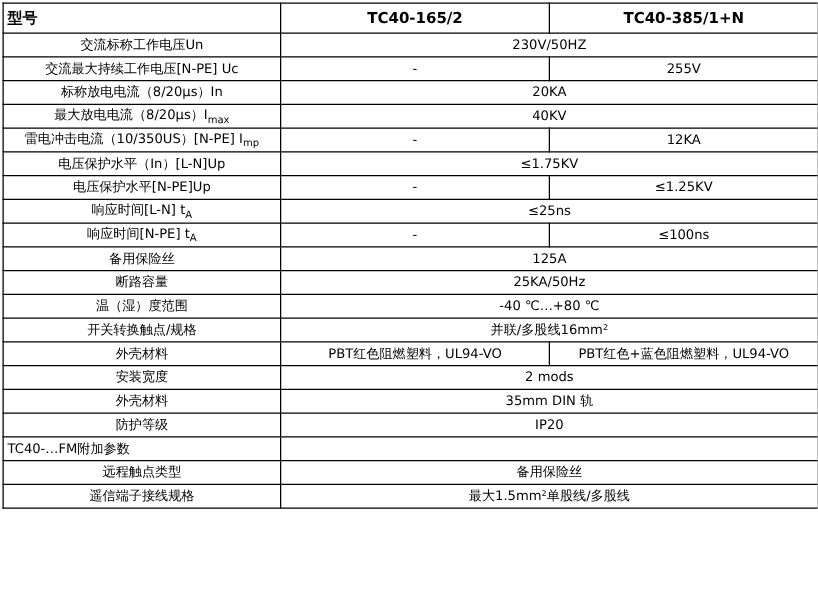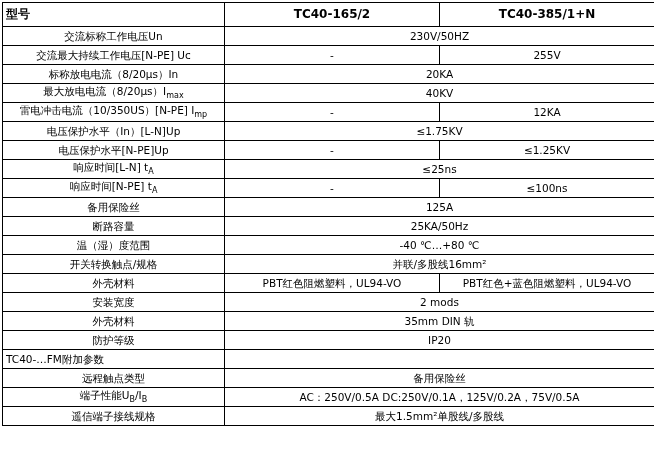--- a/index.html
+++ b/index.html
@@ -172,23 +172,19 @@
     <tr class="section-row">
       <td class="label-cell">TC40-…FM附加参数</td>
       <td class="val-cell" colspan="2"></td>
     </tr>
 
     <tr>
       <td class="label-cell">远程触点类型</td>
       <td class="val-cell" colspan="2">备用保险丝</td>
     </tr>
 
-    <tr>
-      <td class="label-cell">端子性能U<span class="sub">B</span>/I<span class="sub">B</span></td>
-      <td class="val-cell" colspan="2">AC：250V/0.5A  DC:250V/0.1A，125V/0.2A，75V/0.5A</td>
-    </tr>
 
     <tr>
       <td class="label-cell">遥信端子接线规格</td>
       <td class="val-cell" colspan="2">最大1.5mm²单股线/多股线</td>
     </tr>
   </tbody>
 </table>
 
 </body></html>

